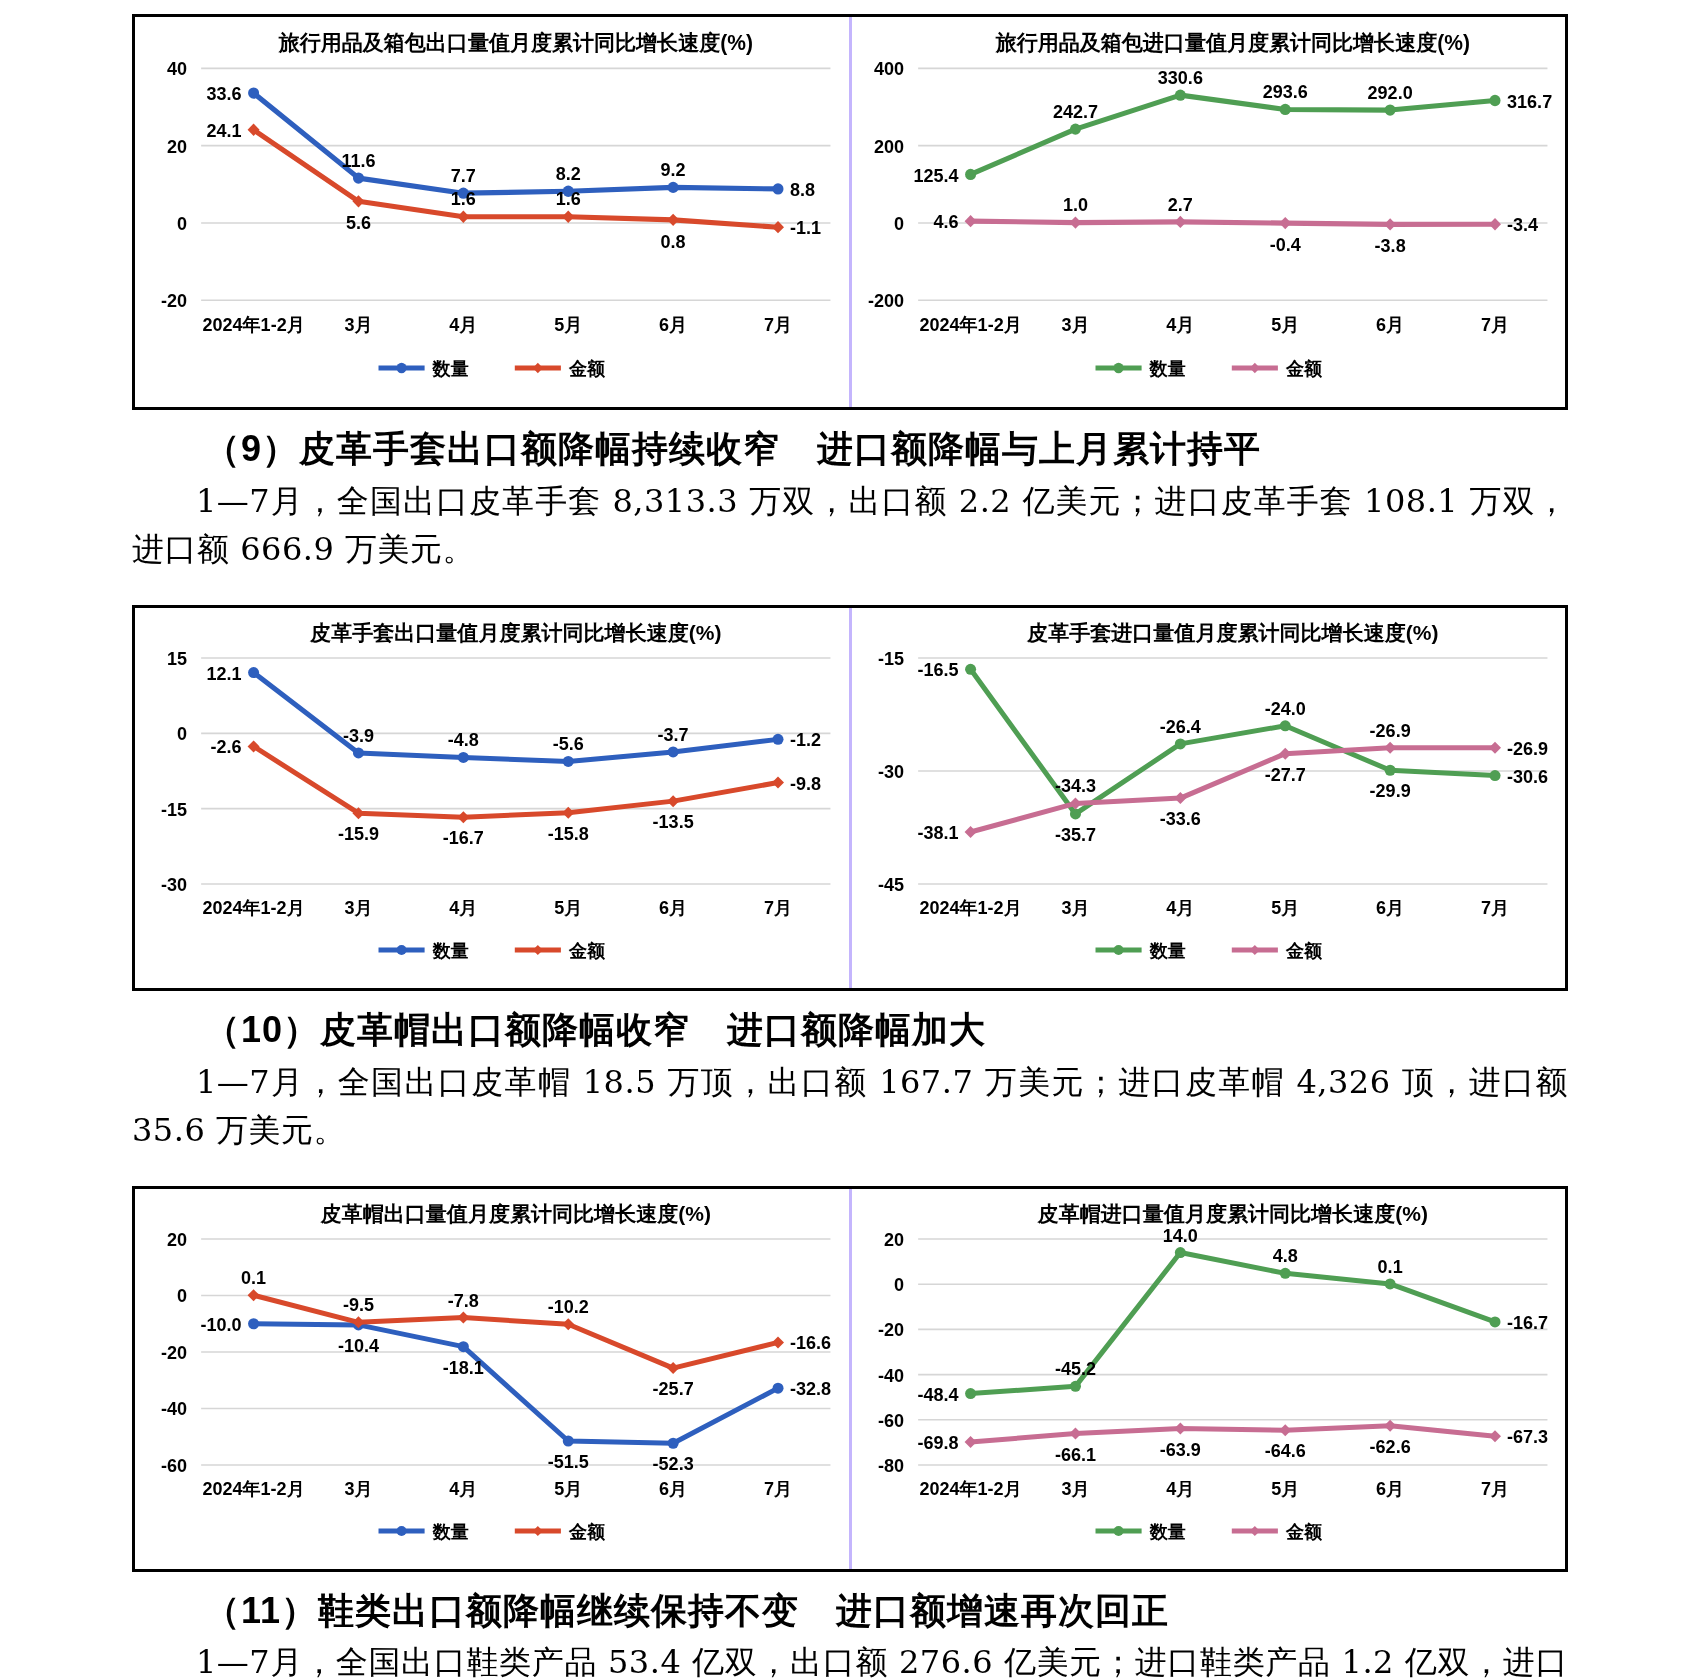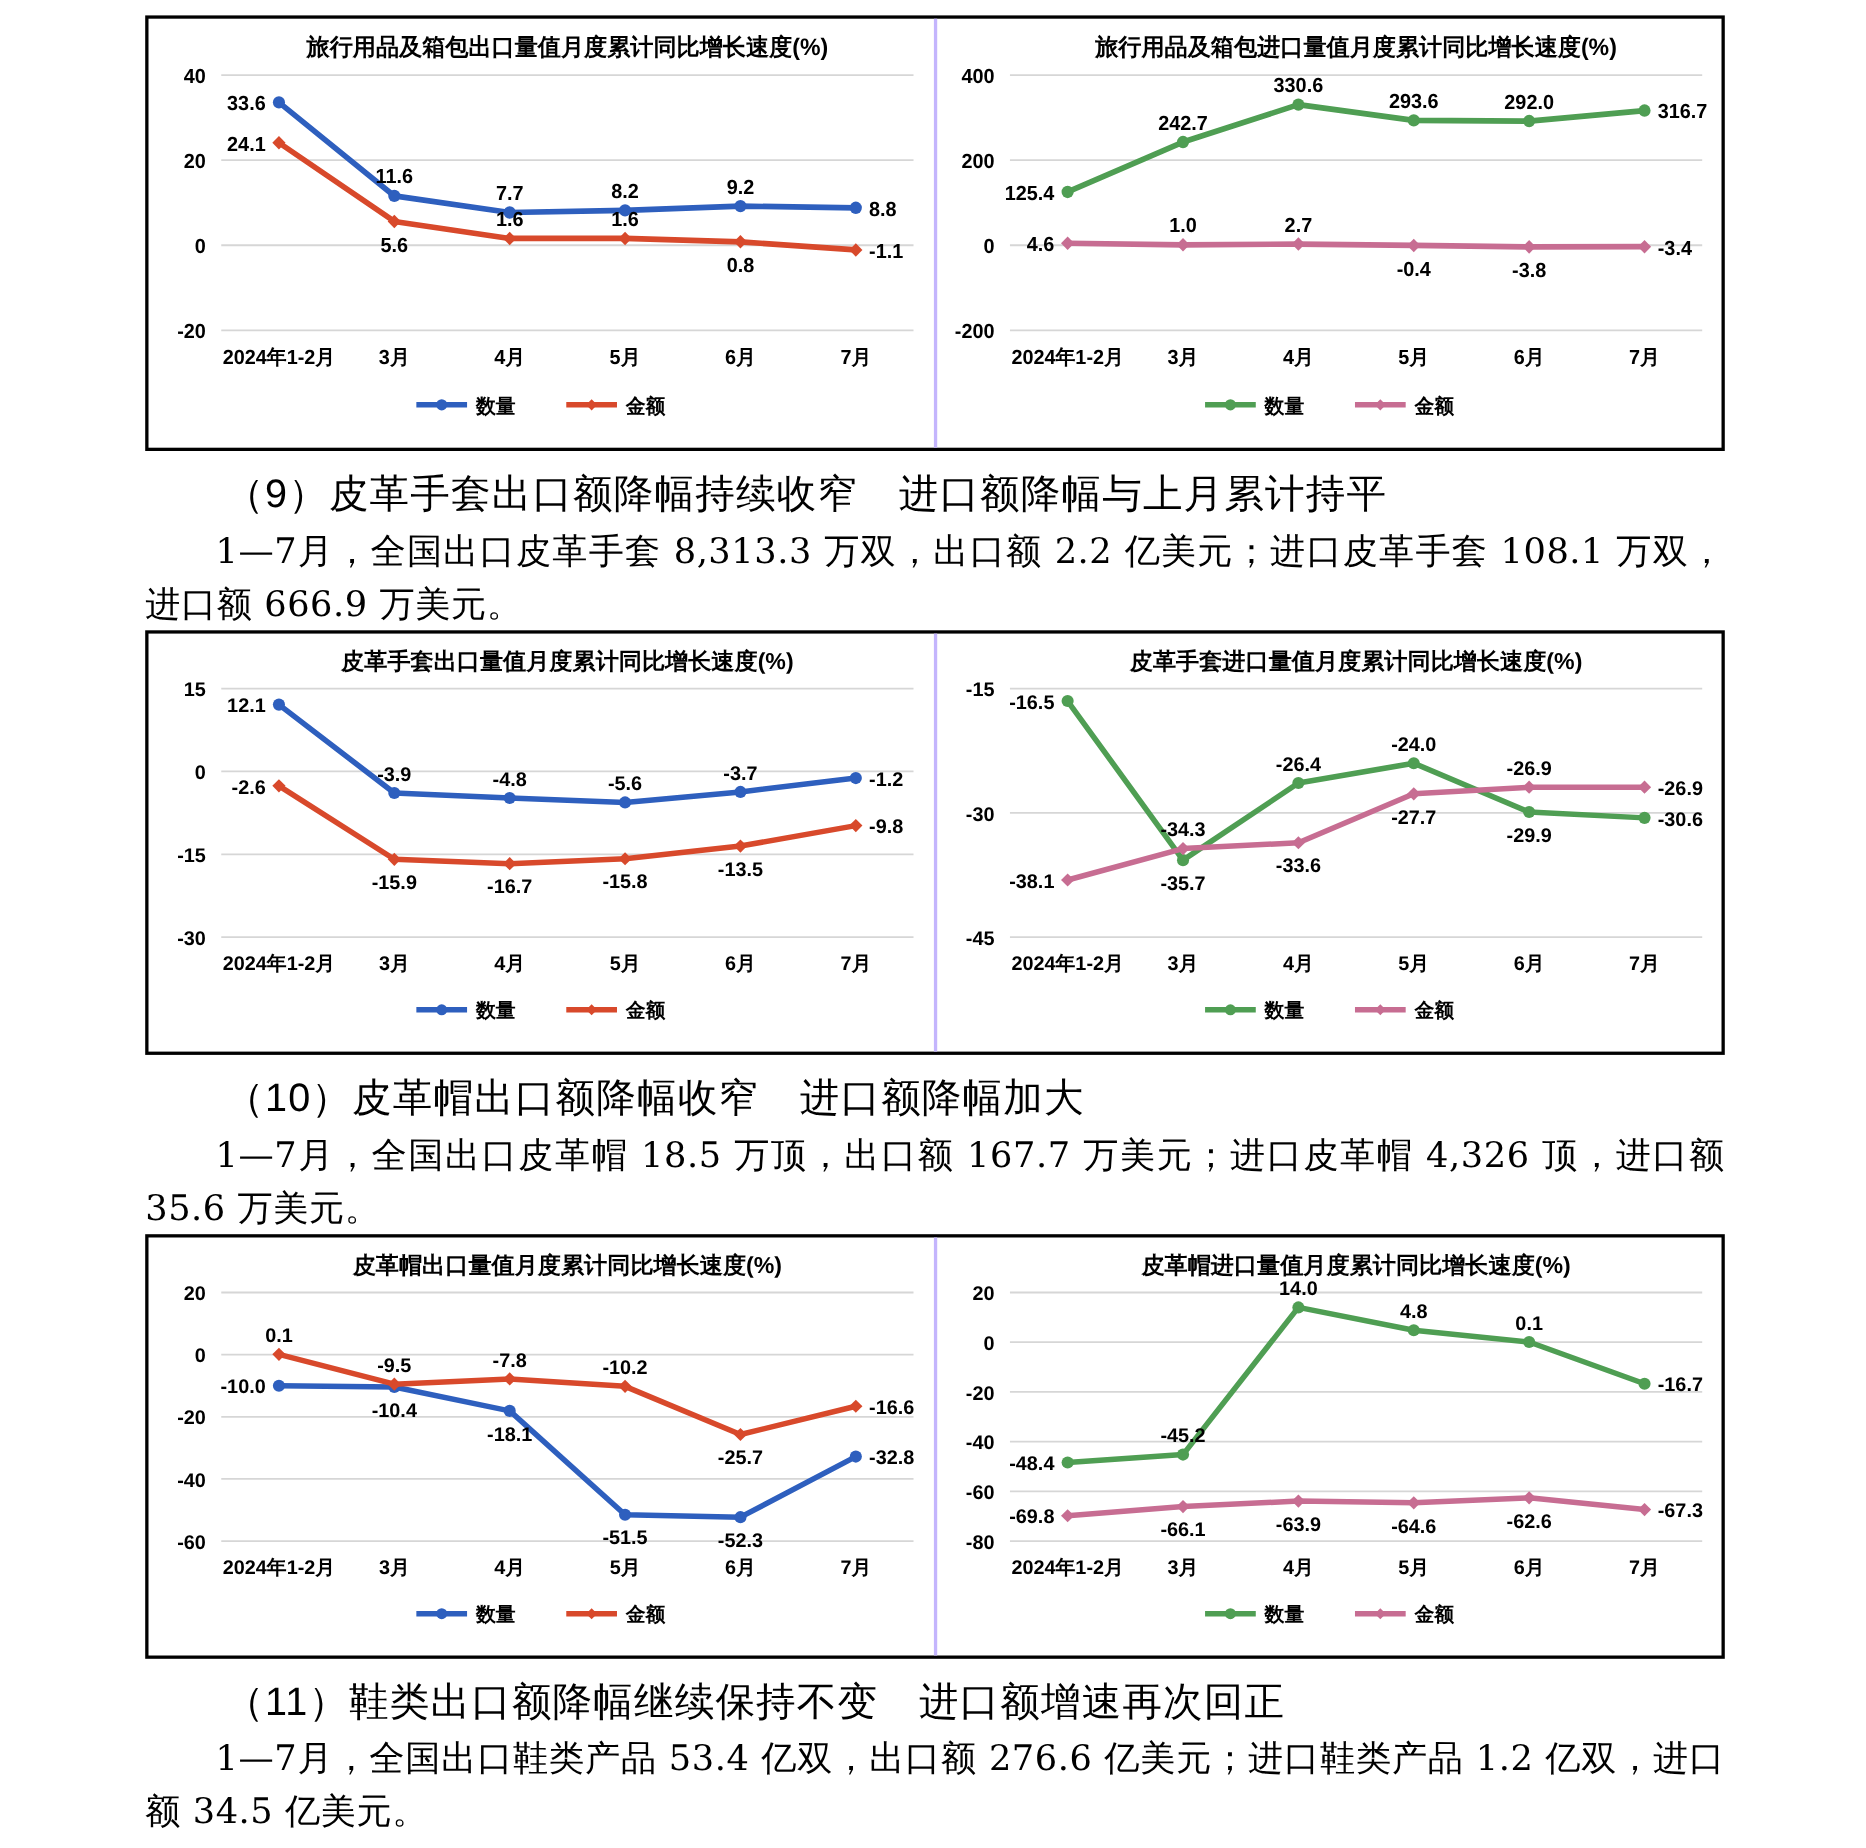--- a/index.html
+++ b/index.html
@@ -5,27 +5,27 @@
   html,body{margin:0;padding:0;background:#ffffff;}
   .page{
     width:1696px;height:1680px;box-sizing:border-box;
     padding:14px 128px 0 132px;background:#fff;color:#000;
     font-family:"DejaVu Serif","Liberation Serif",serif;
     overflow:hidden;position:relative;
   }
   .chart-row{
     display:flex;border:3px solid #000;background:#fff;height:390px;
   }
-  .chart-row.short{height:380px;}
+  .chart-row.short{height:380px;margin-top:32px;}
   .chart-cell{flex:1 1 0;position:relative;min-width:0;}
   .chart-cell + .chart-cell{border-left:3px solid #c4b5fd;}
   .chart-cell svg{display:block;width:100%;height:100%;}
   .section-heading{
     font-family:"Liberation Sans","DejaVu Sans",sans-serif;
-    font-size:36px;font-weight:400;line-height:1.3;
+    font-size:36px;font-weight:700;line-height:1.3;
     margin:16px 0 0 72px;letter-spacing:1px;
   }
   .section-para{
     font-size:32px;line-height:1.5;margin:4px 0 0 0;
     text-indent:2em;text-align:justify;letter-spacing:0.5px;
   }
 </style>
 </head>
 <body>
 

